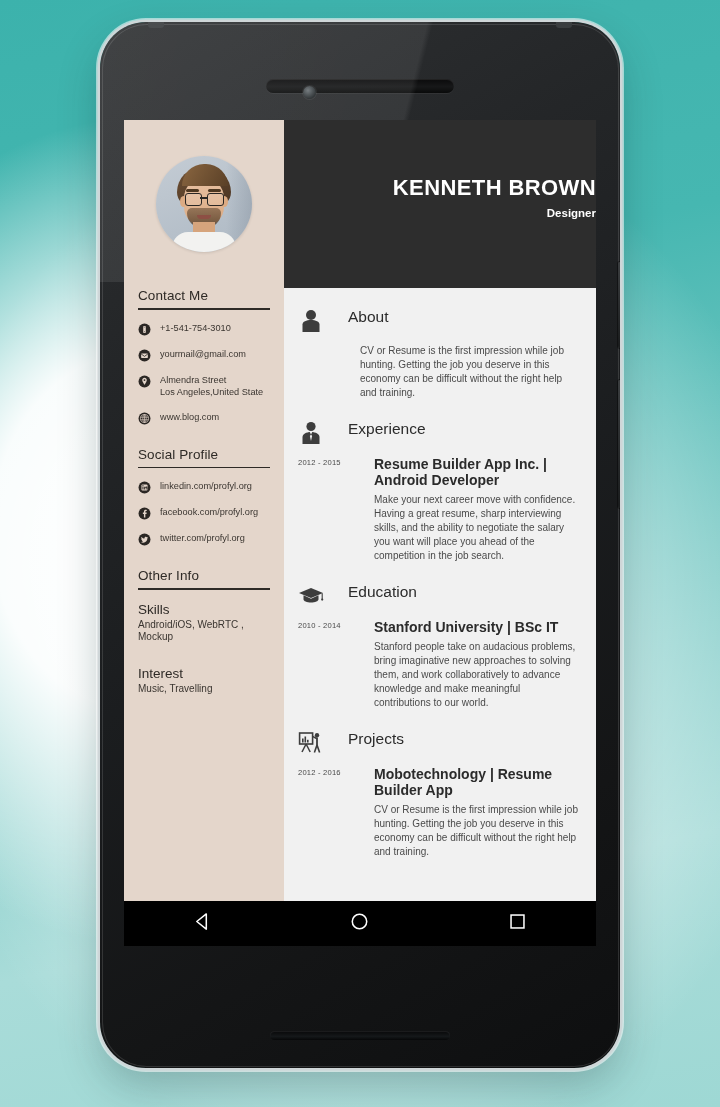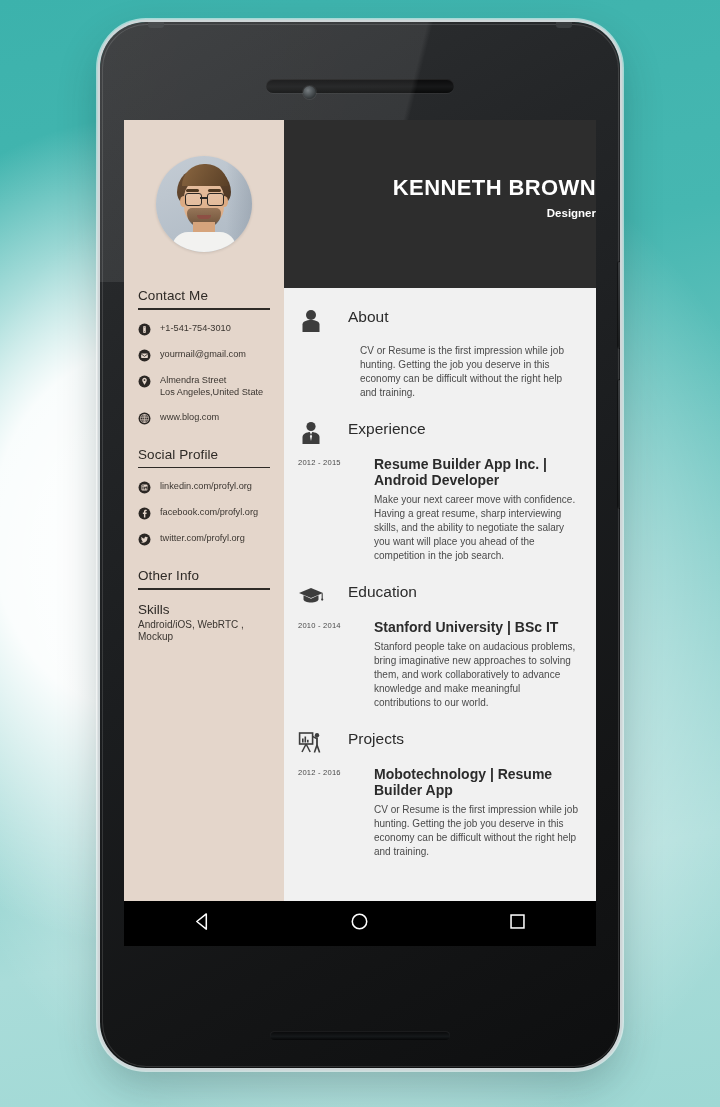--- a/index.html
+++ b/index.html
@@ -284,20 +284,24 @@
           <div id="other-info-block">
             <div class="sb-title">Other Info</div>
             <div class="sb-rule"></div>
 
             <div class="sb-block">
               <div class="sb-h2">Skills</div>
               <p class="sb-p">Android/iOS, WebRTC , Mockup</p>
             </div>
 
 
+            <div class="sb-block">
+              <div class="sb-h2">Interest</div>
+              <p class="sb-p">Music, Travelling</p>
+            </div>
           </div>
 
         </div>
       </aside>
 
       <main id="main">
 
         <div id="header">
           <h1 id="name">KENNETH BROWN</h1>
           <div id="role">Designer</div>

